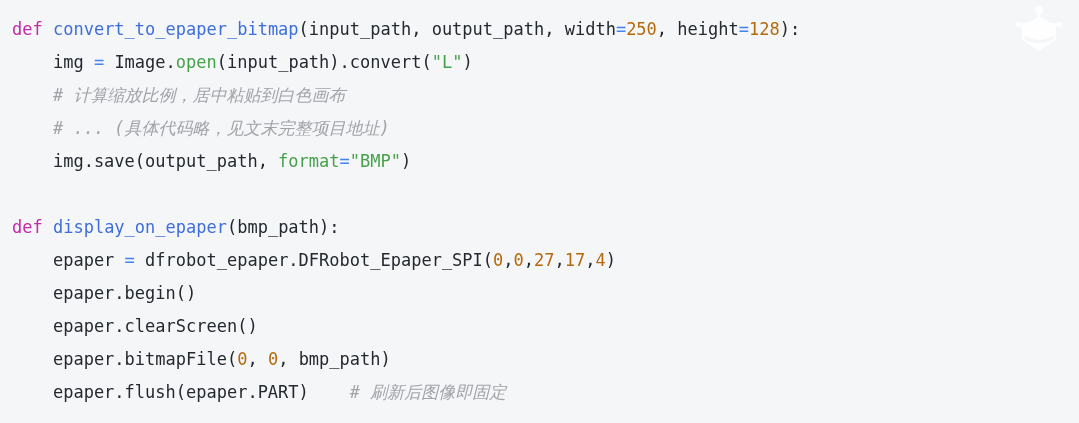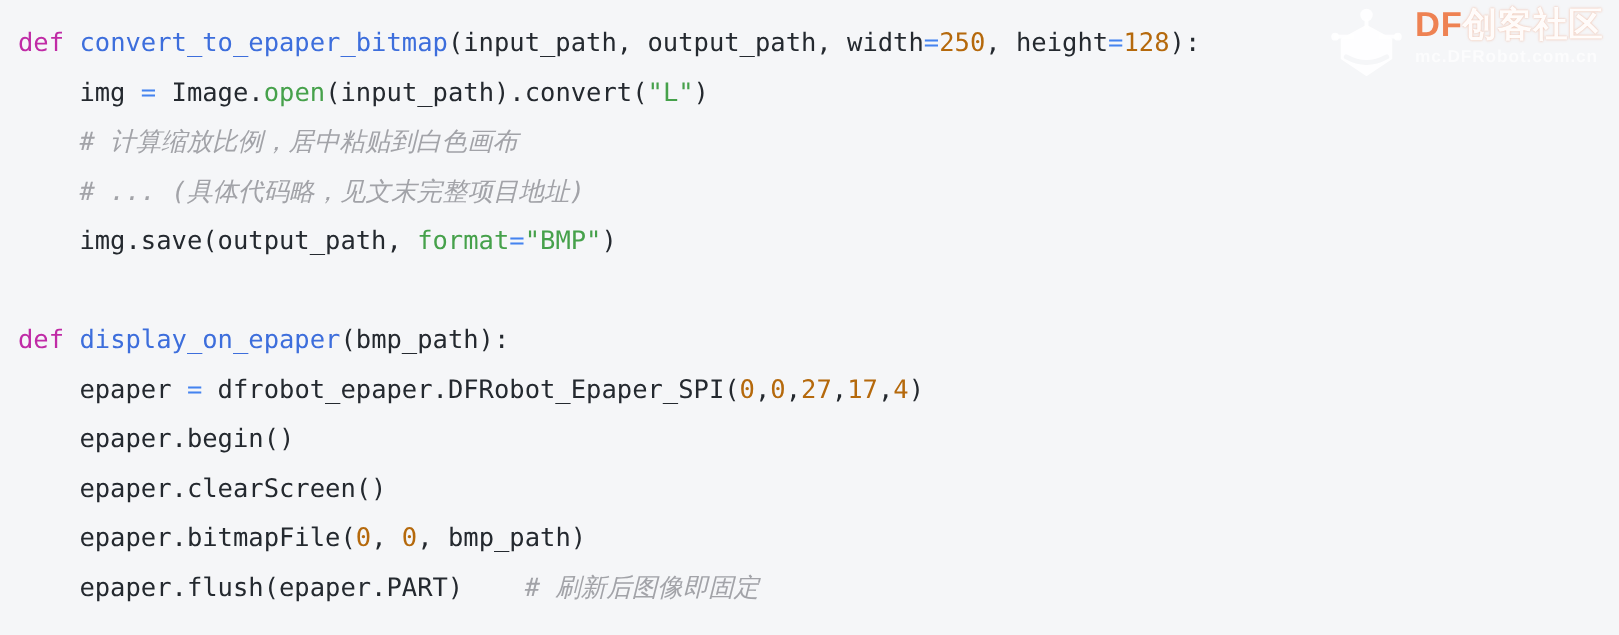--- a/index.html
+++ b/index.html
@@ -80,17 +80,13 @@
       <circle cx="32" cy="6.5" r="4.5"></circle>
       <rect x="30.6" y="9" width="2.8" height="7"></rect>
       <rect x="9" y="20.6" width="14" height="2.8"></rect>
       <rect x="41" y="20.6" width="14" height="2.8"></rect>
       <circle cx="9.5" cy="22" r="2.8"></circle>
       <circle cx="54.5" cy="22" r="2.8"></circle>
       <path d="M32 13.5 L50.5 23.5 L50.5 38 L32 50.5 L13.5 38 L13.5 23.5 Z"></path>
     </g>
     <path d="M17.5 36.5 Q32 44.5 46.5 36.5" stroke="#f5f6f8" stroke-width="3.6" fill="none" stroke-linecap="round"></path>
   </svg>
-  <div class="wm-textcol">
-    <div class="wm-brand"><span class="wm-df">DF</span><span class="wm-cn">创客社区</span></div>
-    <div class="wm-url">mc.DFRobot.com.cn</div>
-  </div>
 </div>
 
 </body></html>

